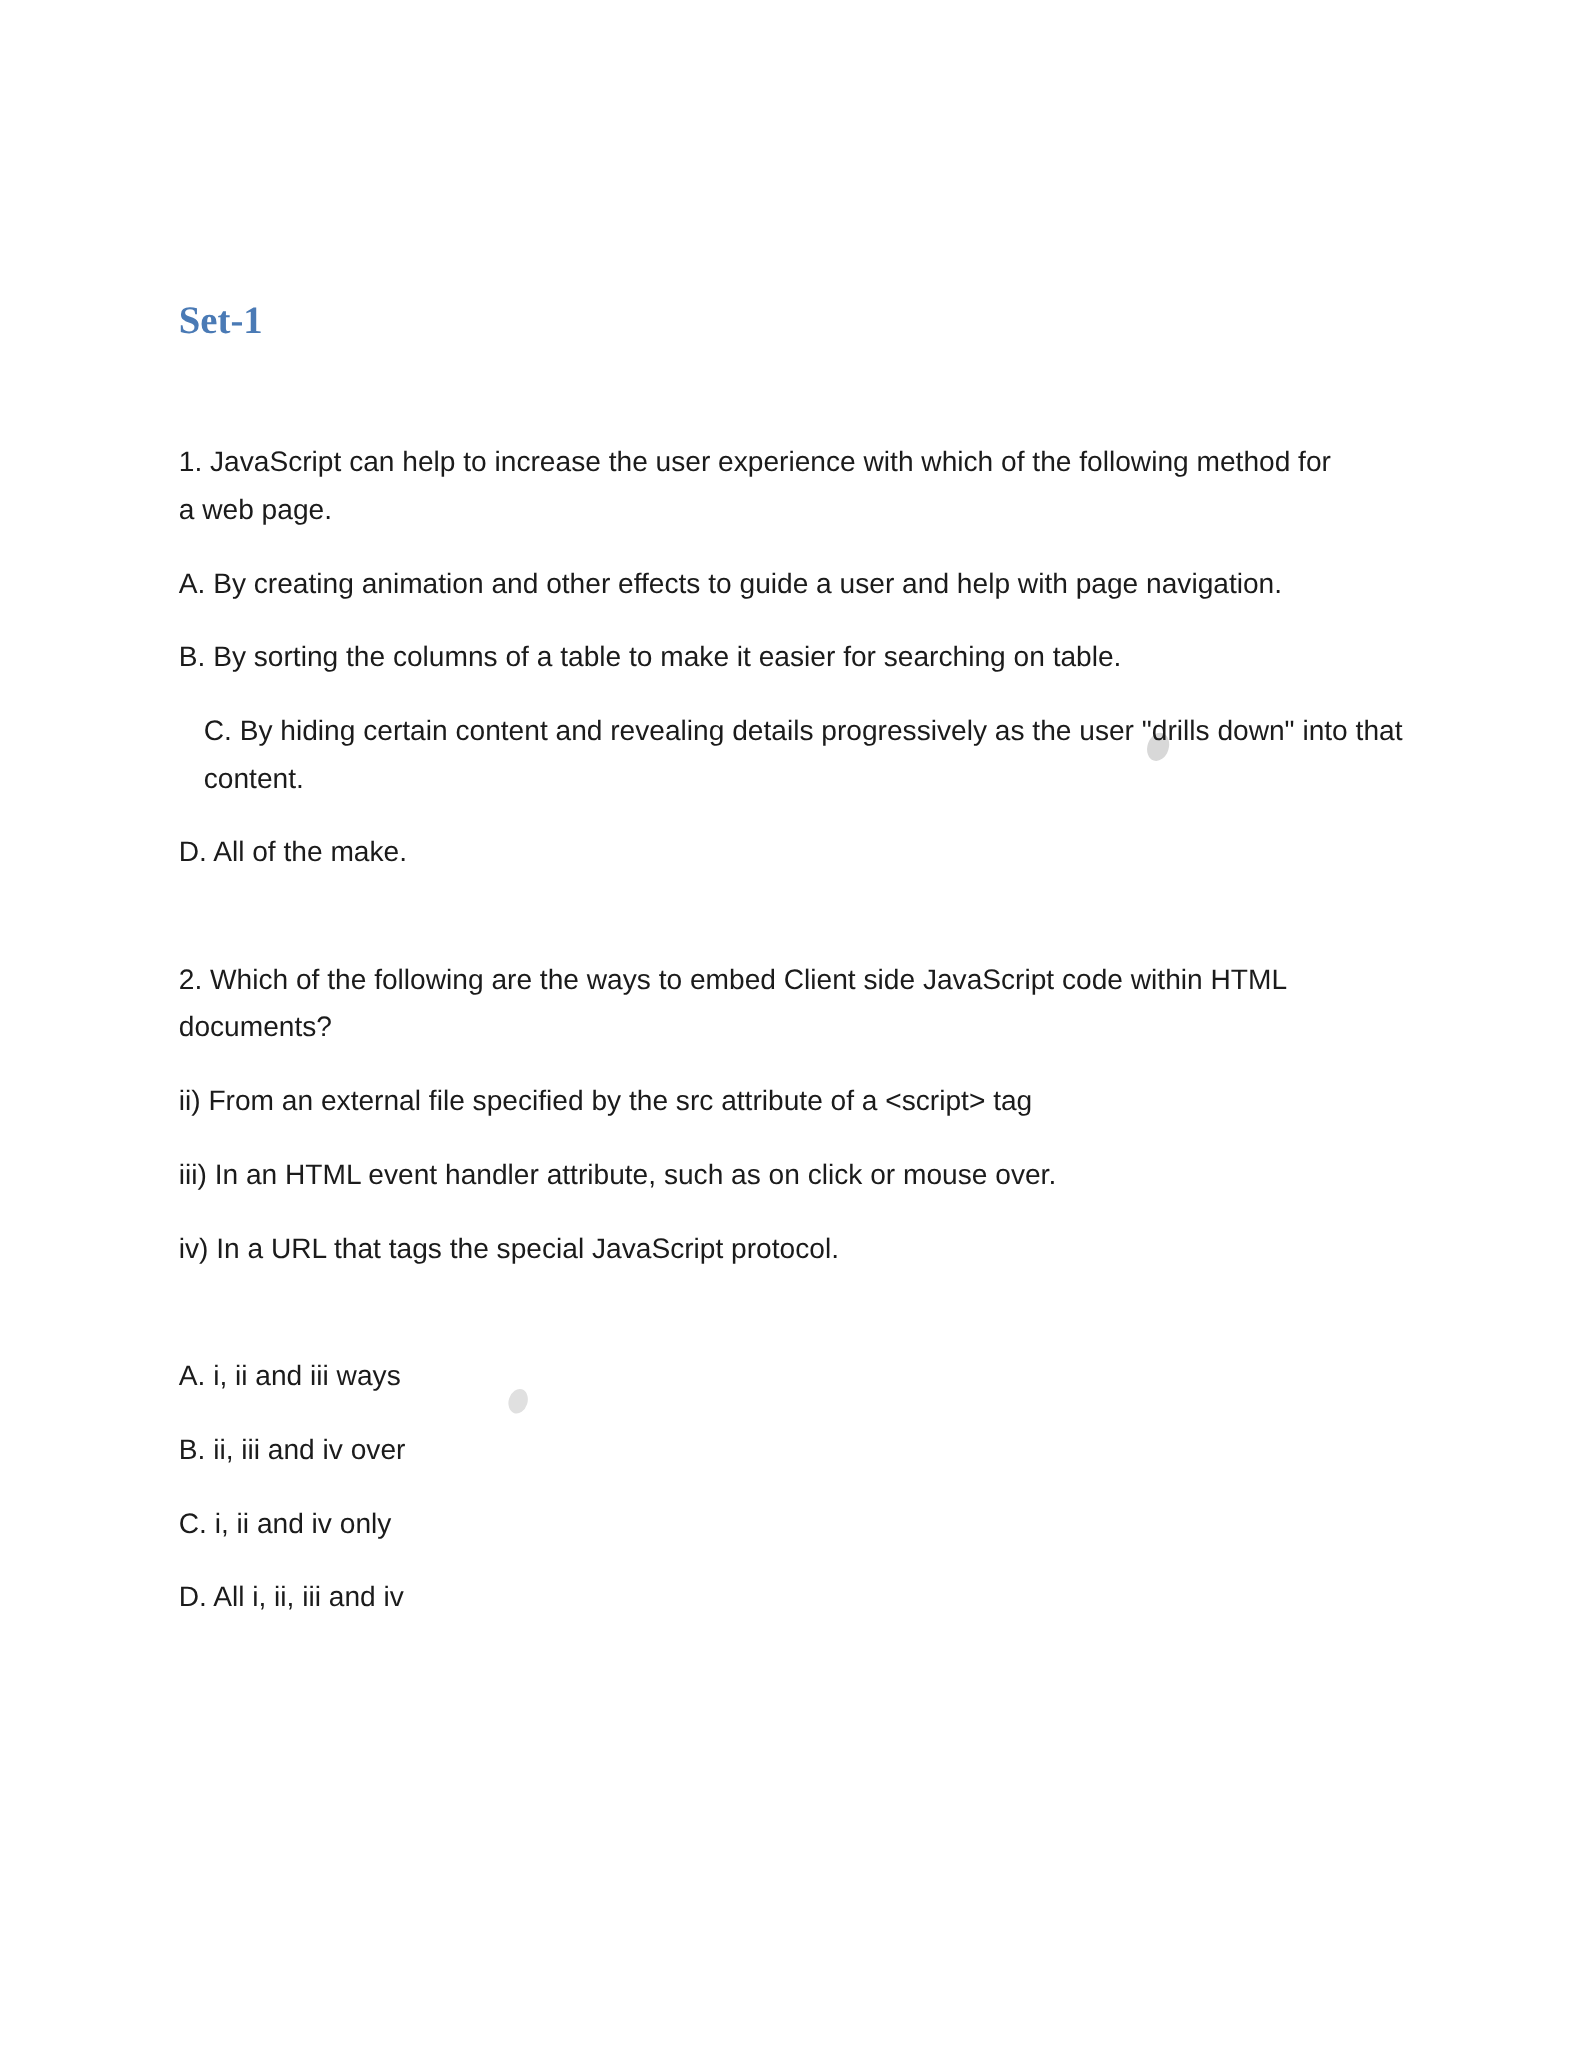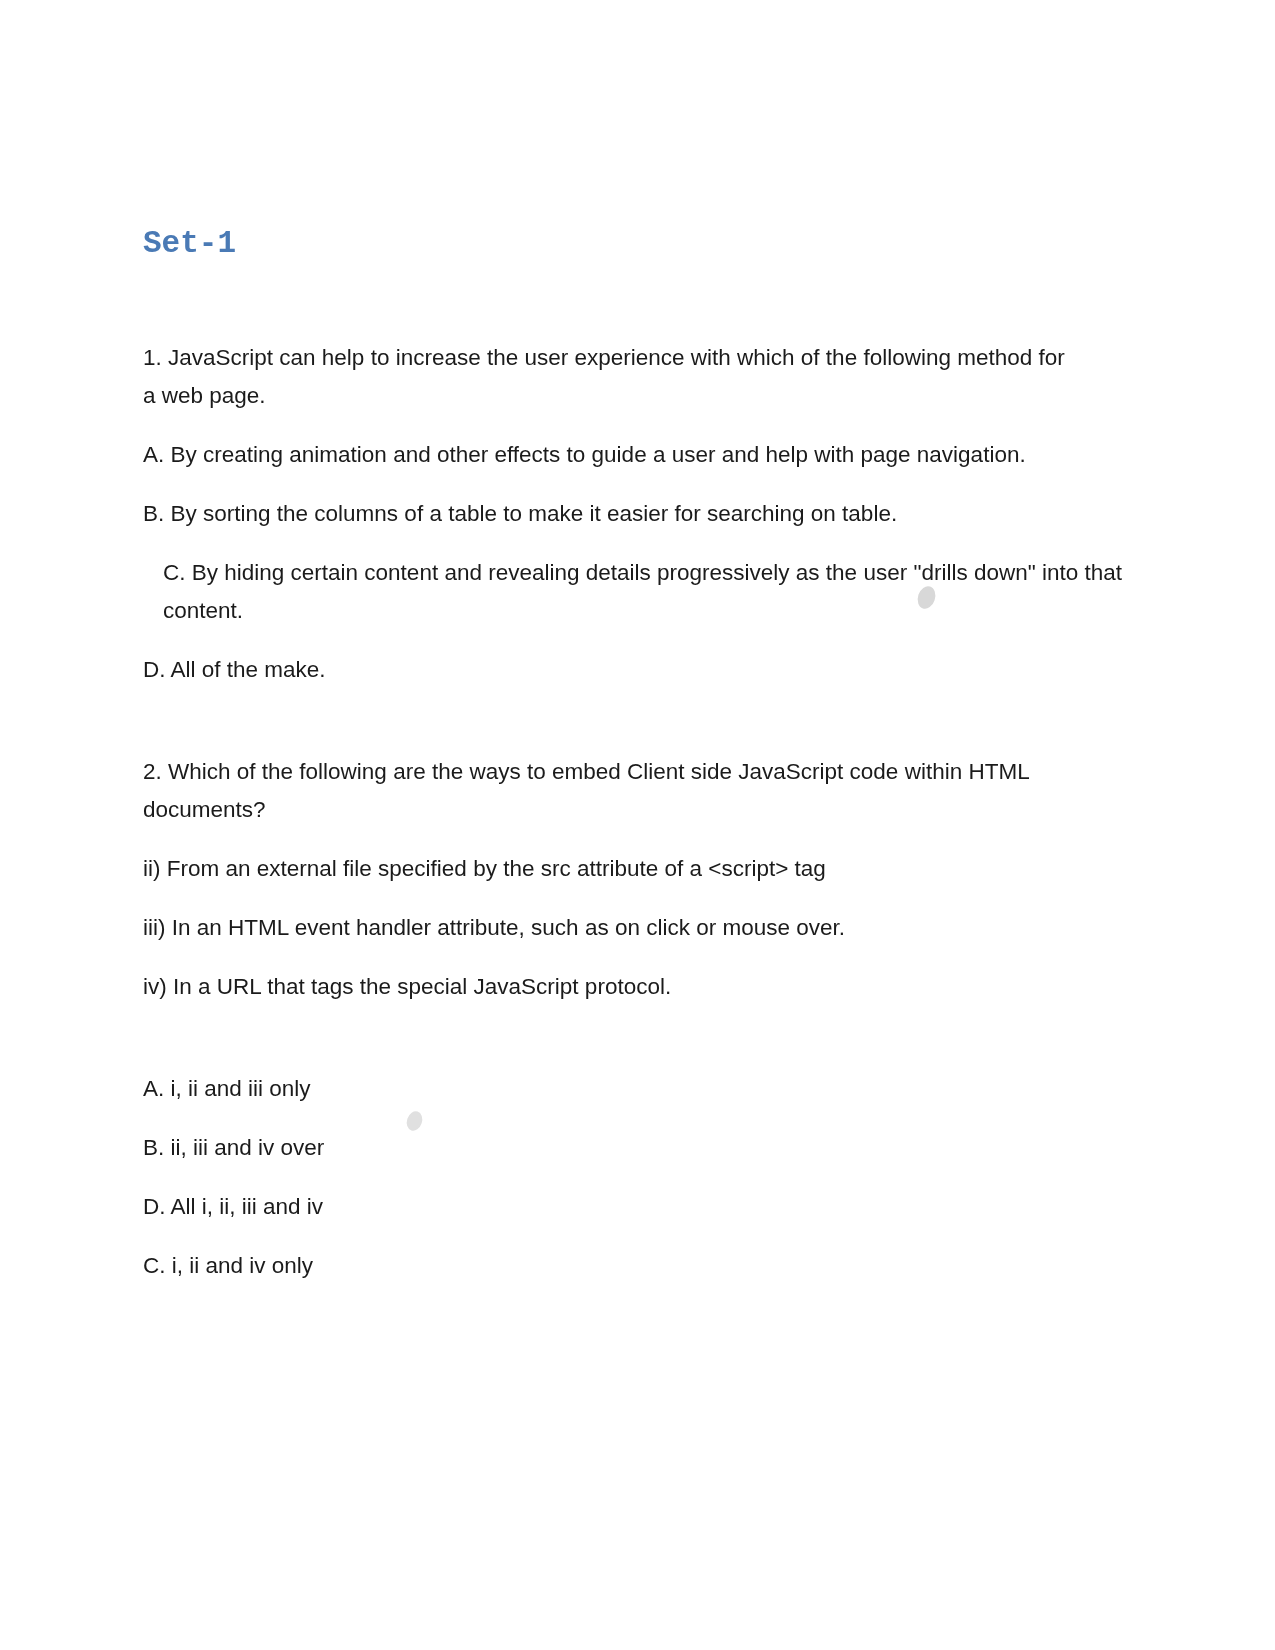--- a/index.html
+++ b/index.html
@@ -14,26 +14,26 @@
     background: #ffffff;
     box-sizing: border-box;
     padding: 226px 110px 0 143px;
     font-family: "Liberation Sans", sans-serif;
     font-size: 22.5px;
     line-height: 38px;
     color: #1b1b1b;
     overflow: hidden;
   }
   .heading {
-    font-family: Liberation Mono, monospace;
+    font-family: Liberation Serif, serif;
     font-size: 31px;
     line-height: 36px;
     font-weight: 700;
     color: #4a7ab5;
-    margin: 0 0 77px 0;
+    margin: 12px 0 77px 0;
   }
   .para {
     position: relative;
     z-index: 1;
     margin: 0 0 21px 0;
     max-width: 940px;
   }
   .para.wide {
     max-width: 1015px;
     margin-left: 20px;
@@ -82,24 +82,24 @@
 
   <p class="para gap-lg">2. Which of the following are the ways to embed Client side JavaScript code within HTML documents?</p>
 
 
   <p class="para">ii) From an external file specified by the src attribute of a &lt;script&gt; tag</p>
 
   <p class="para">iii) In an HTML event handler attribute, such as on click or mouse over.</p>
 
   <p class="para">iv) In a URL that tags the special JavaScript protocol.</p>
 
-  <p class="para gap-lg">A. i, ii and iii only</p>
+  <p class="para gap-lg">A. i, ii and iii ways</p>
 
   <p class="para">B. ii, iii and iv over</p>
 
+  <p class="para">C. i, ii and iv only</p>
+
   <p class="para">D. All i, ii, iii and iv</p>
-
-  <p class="para">C. i, ii and iv only</p>
 
   <div class="smudge smudge-1"></div>
   <div class="smudge smudge-2"></div>
 
 </div>
 
 </body></html>

